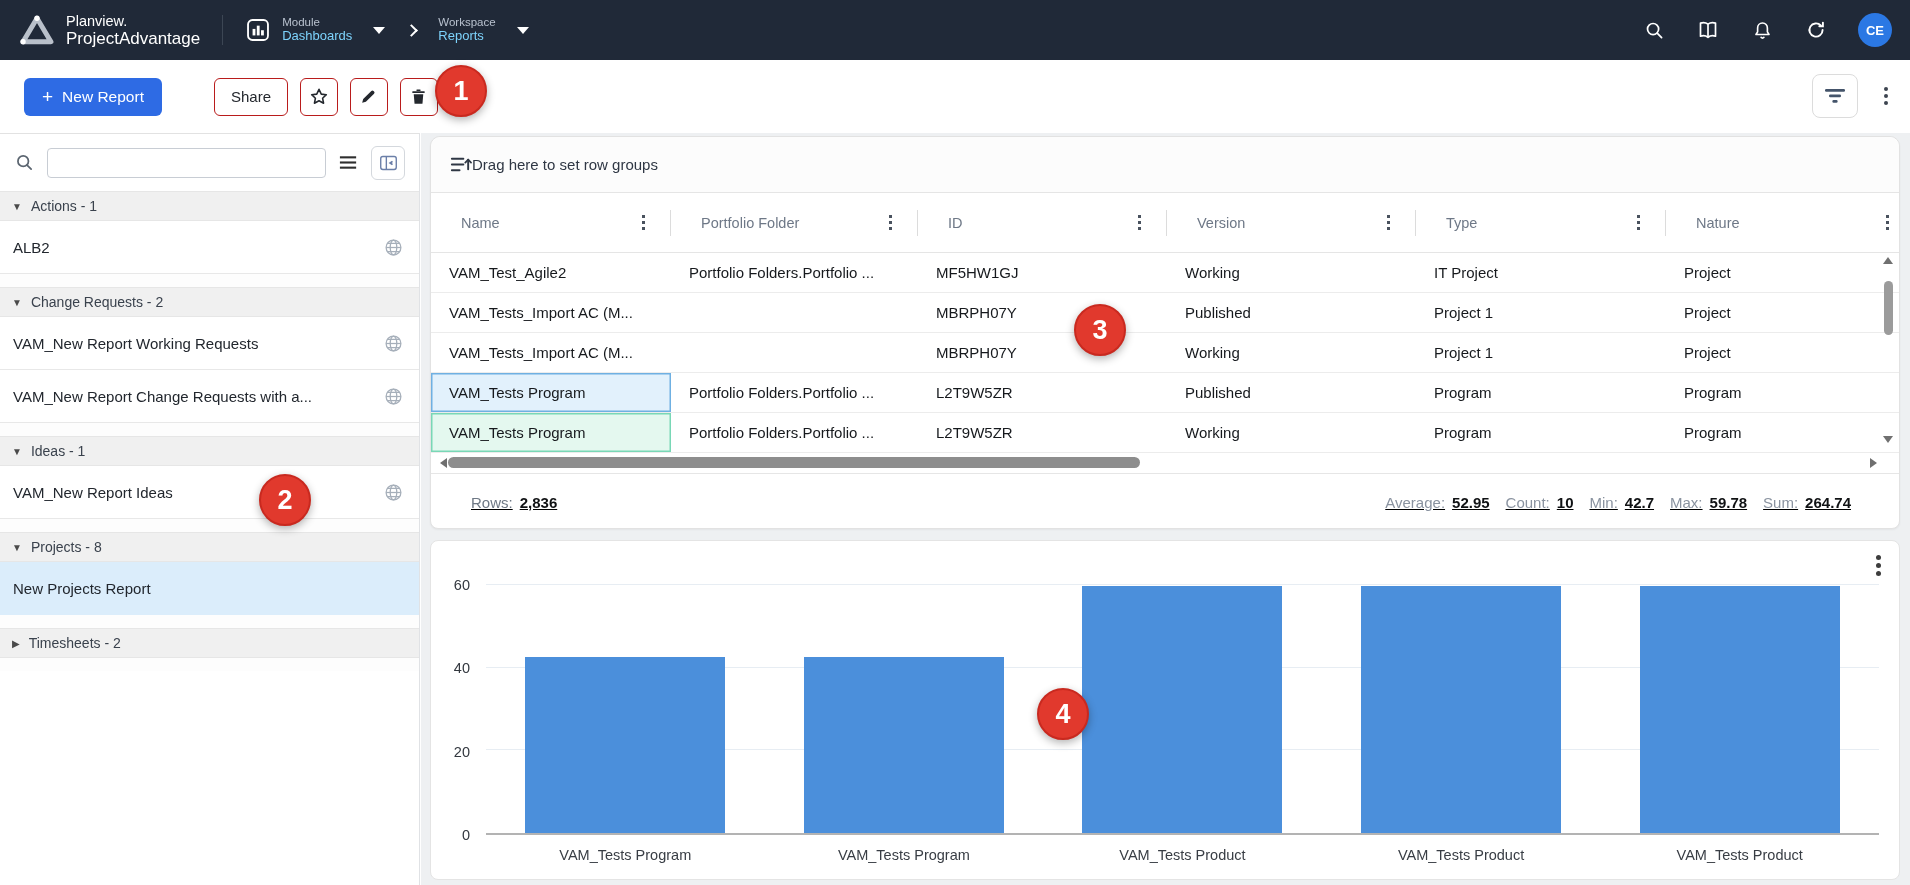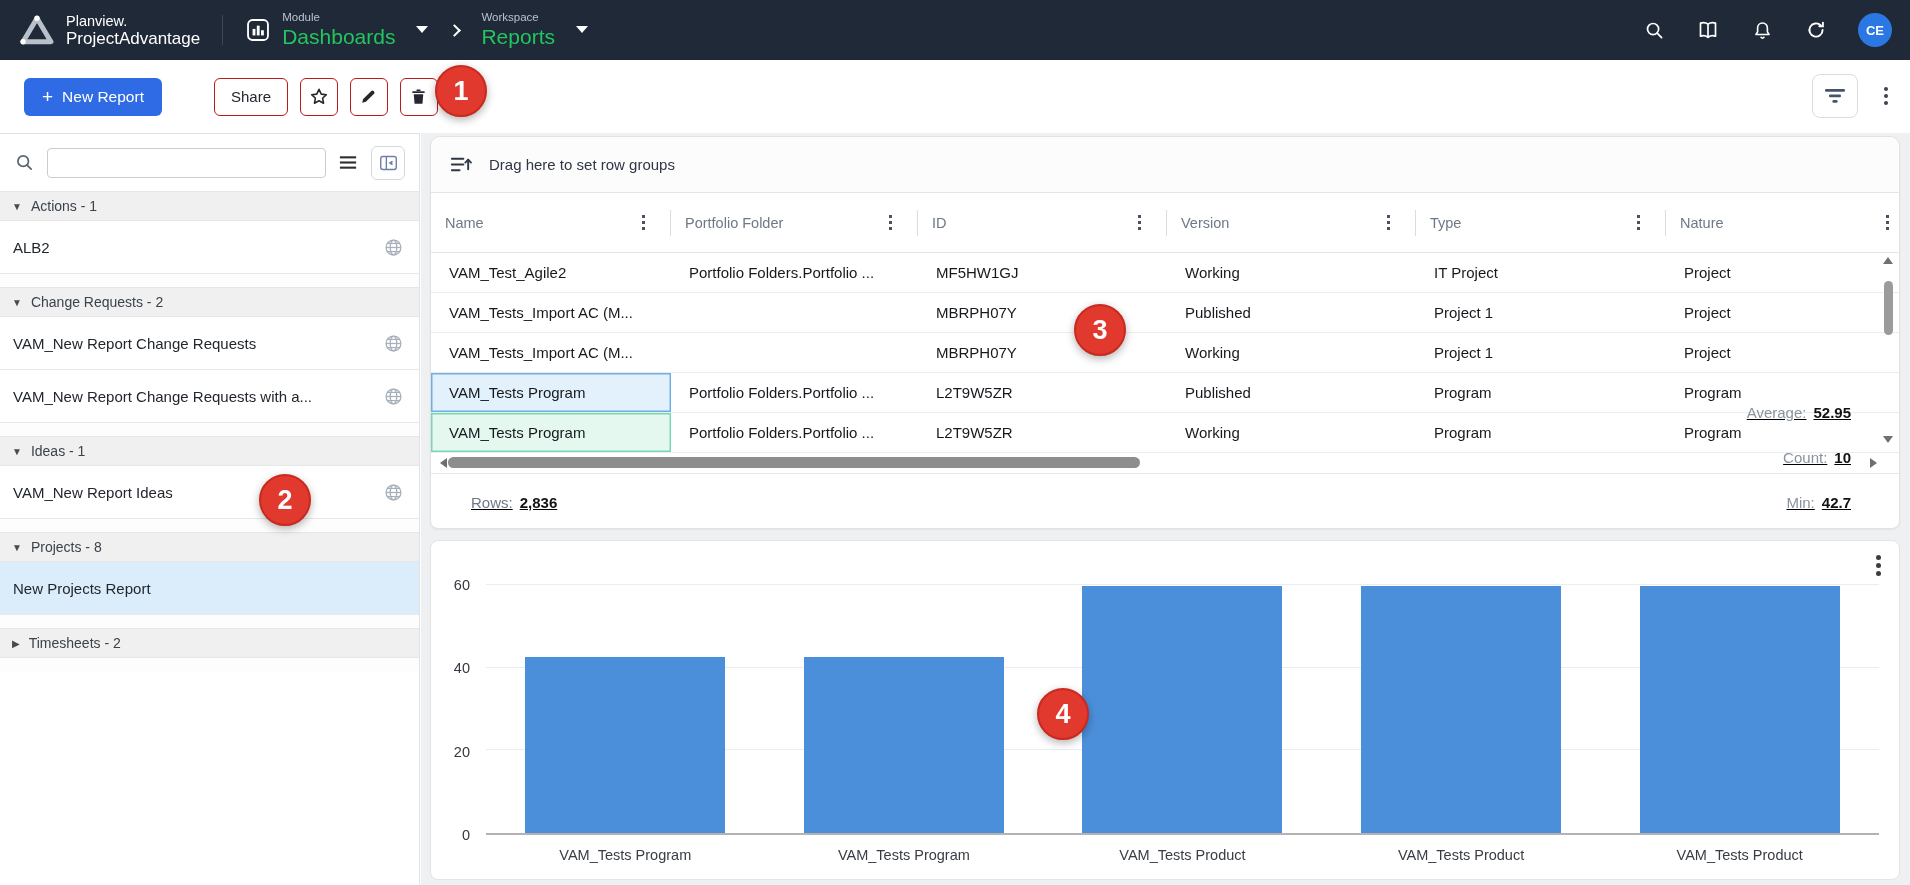--- a/index.html
+++ b/index.html
@@ -10,21 +10,21 @@
   
   .navbar { position:absolute; left:0; top:0; width:1910px; height:60px; background:#202938; display:flex; align-items:center; padding:0 18px; }
   .brand { display:flex; align-items:center; gap:10px; }
   .brand-text { color:#fff; line-height:1.12; }
   .brand-l1 { font-size:14.5px; }
   .brand-l2 { font-size:17px; }
   .nav-sep { width:1px; height:30px; background:#3c4654; margin:0 22px; }
   .nav-item { display:flex; align-items:center; gap:11px; cursor:pointer; }
   .nav-text { line-height:1.15; }
   .nav-eyebrow { font-size:11.5px; color:#b9c2cf; display:block; }
-  .nav-title { font-size:21px; color:#22c55e; display:block; }
+  .nav-title { font-size:13px; color:#7dd3fc; display:block; }
   .chev-down { width:0; height:0; border-left:6px solid transparent; border-right:6px solid transparent; border-top:7px solid #fff; margin-left:10px; }
   .crumb-chev { width:9px; height:9px; border-top:2.5px solid #fff; border-right:2.5px solid #fff; transform:rotate(45deg); margin:0 22px; }
   .nav-right { margin-left:auto; display:flex; align-items:center; gap:30px; }
   .nav-icon { width:24px; height:24px; display:flex; align-items:center; justify-content:center; cursor:pointer; }
   .avatar { width:34px; height:34px; border-radius:50%; background:#2b78e4; color:#fff; font-size:13px; font-weight:bold; display:flex; align-items:center; justify-content:center; cursor:pointer; }
 
   
   .toolbar { position:absolute; left:0; top:60px; width:1910px; height:73px; background:#fff; display:flex; align-items:center; padding-left:24px; }
   .btn-primary { height:38px; background:#2e6be4; color:#fff; border:none; border-radius:6px; font-size:15.5px; padding:0 18px; display:flex; align-items:center; gap:9px; cursor:pointer; font-family:inherit; }
   .plus { font-size:19px; line-height:1; font-weight:400; }
@@ -47,23 +47,23 @@
   .side-item { height:53px; background:#fff; display:flex; align-items:center; justify-content:space-between; padding:0 16px 0 13px; font-size:15px; color:#22272e; border-bottom:1px solid #e8e8e8; cursor:pointer; }
   .side-item.selected { background:#dbedfb; border-bottom:1px solid #dbedfb; }
   .side-item-label { white-space:nowrap; overflow:hidden; text-overflow:ellipsis; }
   .side-gap { height:13px; background:#fdfdfd; }
 
   
   .main-bg { position:absolute; left:421px; top:133px; right:0; bottom:0; background:#eef0f2; }
 
   
   .grid-panel { position:absolute; left:430px; top:136px; width:1470px; height:393px; background:#fff; border:1px solid #e2e2e2; border-radius:10px 10px 8px 8px; box-shadow:0 1px 2px rgba(0,0,0,.05); }
-  .band { height:56px; background:#fcfcfc; border-bottom:1px solid #e5e5e5; border-radius:10px 10px 0 0; display:flex; align-items:center; gap:17px; padding-left:18px; font-size:15px; color:#2f3744; }
+  .band { height:56px; background:#fcfcfc; border-bottom:1px solid #e5e5e5; border-radius:10px 10px 0 0; display:flex; align-items:center; padding-left:18px; font-size:15px; color:#2f3744; }
   .ghead { height:60px; border-bottom:1px solid #e5e5e5; display:grid; grid-template-columns:240px 247px 249px 249px 250px minmax(0,1fr); color:#6e7887; font-size:14.5px; }
-  .hcell { position:relative; display:flex; align-items:center; padding-left:14px; cursor:pointer; }
+  .hcell { position:relative; display:flex; align-items:center; padding-left:30px; cursor:pointer; }
   .hcell::after { content:""; position:absolute; right:0; top:17px; height:26px; width:1px; background:#dcdcdc; }
   .hcell.last::after { display:none; }
   .hdots { position:absolute; right:26px; top:50%; margin-top:-2px; background:#49525e; box-shadow:0 -6px 0 #49525e, 0 6px 0 #49525e; width:3.5px; height:3.5px; cursor:pointer; }
   .hcell.last .hdots { right:10px; }
   .grow { height:40px; display:grid; grid-template-columns:240px 247px 249px 249px 250px minmax(0,1fr); border-bottom:1px solid #ececec; font-size:15px; color:#16191d; cursor:default; }
   .gcell { display:flex; align-items:center; padding-left:18px; white-space:nowrap; overflow:hidden; }
   .gcell.hl-blue { background:#e2f1fc; box-shadow:inset 0 0 0 1.5px #6fb0e2; }
   .gcell.hl-green { background:#e4f8ef; box-shadow:inset 0 0 0 1.5px #79d7b6; }
 
   .hscroll { position:relative; height:20px; }
@@ -73,21 +73,21 @@
 
   .vscroll { position:absolute; right:3px; top:118px; width:15px; height:200px; }
   .tri-up { position:absolute; left:2px; top:2px; width:0; height:0; border-left:5px solid transparent; border-right:5px solid transparent; border-bottom:7px solid #707070; cursor:pointer; }
   .vthumb { position:absolute; left:3px; top:26px; width:9px; height:54px; border-radius:5px; background:#9b9b9b; cursor:grab; }
   .tri-dn { position:absolute; left:2px; bottom:12px; width:0; height:0; border-left:5px solid transparent; border-right:5px solid transparent; border-top:7px solid #707070; cursor:pointer; }
 
   .stats { height:57px; border-top:1px solid #e6e6e6; display:flex; align-items:center; justify-content:space-between; padding:0 48px 0 40px; font-size:15px;text-decoration:underline; }
   .slabel { color:#8a93a0; margin-right:7px; }
   .sval { color:#101214; font-weight:bold; }
   .stats-left .slabel { color:#6e7885; }
-  .stats-right { display:flex; align-items:flex-end; gap:28px;flex-direction:column; }
+  .stats-right { display:flex; align-items:center; gap:16px; }
   .stat { display:flex; align-items:center; }
 
   
   .chart-panel { position:absolute; left:430px; top:540px; width:1470px; height:340px; background:#fff; border:1px solid #e4e4e4; border-radius:8px; }
   .chart-kebab { position:absolute; right:18px; top:22px; width:5px; height:5px; border-radius:50%; background:#3d3d3d; box-shadow:0 -8px 0 #3d3d3d, 0 8px 0 #3d3d3d; cursor:pointer; }
   .ylabels { position:absolute; left:0; top:44px; width:45px; height:250px; }
   .ytick { position:absolute; right:6px; transform:translateY(50%); font-size:14.5px; color:#33383f; }
   .plot { position:absolute; left:55px; right:20px; top:44px; height:250px; border-bottom:2px solid #b3b3b3; }
   .gridline { position:absolute; left:0; right:0; height:1px; background:#e7edf3; }
   .bars { position:absolute; left:0; right:0; top:0; bottom:0; display:flex; align-items:flex-end; }
@@ -261,21 +261,21 @@
               <path d="M3.2 5.2 H14.8 M3.2 12.8 H14.8"></path>
             </svg>
           </span>
         </div>
         <div class="side-gap"></div>
         <div class="side-header">
           <span class="side-arrow">▼</span>
           <span class="side-label">Change Requests - 2</span>
         </div>
         <div class="side-item">
-          <span class="side-item-label">VAM_New Report Change Requests</span>
+          <span class="side-item-label">VAM_New Report Working Requests</span>
           <span class="globe">
             <svg width="19" height="19" viewBox="0 0 18 18" fill="none" stroke="#a6afba" stroke-width="1.2">
               <circle cx="9" cy="9" r="7"></circle>
               <ellipse cx="9" cy="9" rx="3.1" ry="7"></ellipse>
               <path d="M2 9 H16"></path>
               <path d="M3.2 5.2 H14.8 M3.2 12.8 H14.8"></path>
             </svg>
           </span>
         </div>
         <div class="side-item">

